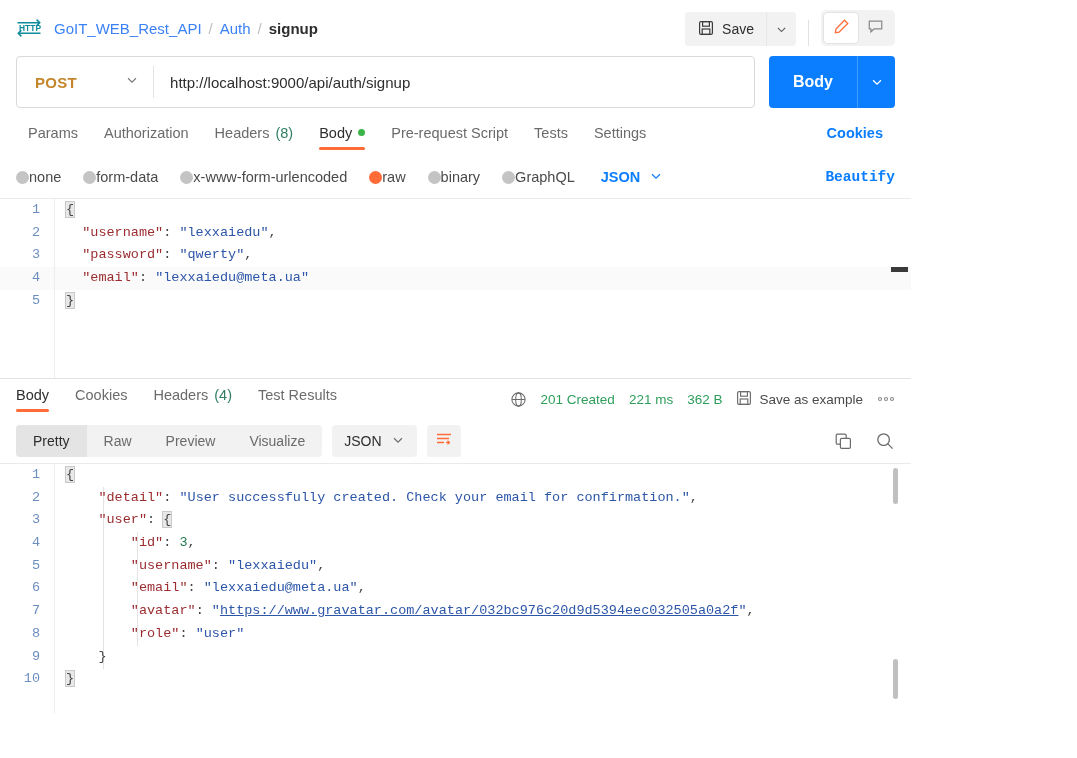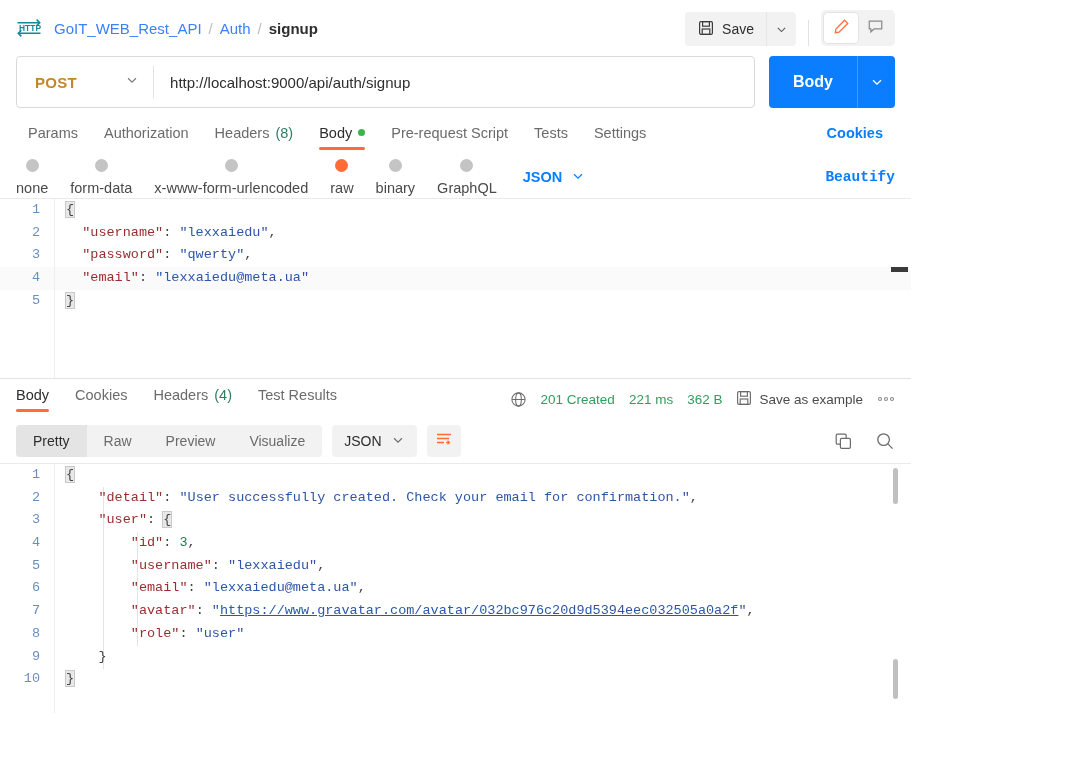--- a/index.html
+++ b/index.html
@@ -44,21 +44,21 @@
   .req-tabs { display:flex; align-items:center; padding:0 28px; height:38px; margin-top:4px; position:relative; }
   .rtab { position:relative; font-size:14.5px; color:#6b6b6b; padding:0 0 9px 0; margin-right:26px; cursor:pointer; display:flex; align-items:center; gap:6px; }
   .rtab.active { color:#2e2e2e; }
   .rtab.active::after { content:""; position:absolute; left:0; right:0; bottom:0; height:2.5px; background:#ff6c37; border-radius:2px; }
   .dot-green { width:7px; height:7px; border-radius:50%; background:#3bb54a; display:inline-block; }
   .count { color:#2e7d64; }
   .cookies-link { margin-left:auto; color:#0b7eff; font-size:14.5px; font-weight:bold; cursor:pointer; padding-bottom:9px; }
 
   
   .body-opts { display:flex; align-items:center; padding:0 16px; height:42px; }
-  .radio { display:flex; align-items:center; gap:8px; margin-right:22px; font-size:14.5px; color:#4a4a4a; cursor:pointer;flex-direction:column; }
+  .radio { display:flex; align-items:center; margin-right:22px; font-size:14.5px; color:#4a4a4a; cursor:pointer; }
   .rbtn { width:13px; height:13px; border-radius:50%; background:#c4c4c4; flex:none; position:relative; }
   .rbtn.sel { background:#ff6c37; }
   .rbtn.sel::after { content:""; position:absolute; left:4px; top:4px; width:5px; height:5px; border-radius:50%; background:#ff6c37; }
   .json-sel { display:flex; align-items:center; gap:9px; color:#0b7eff; font-weight:bold; font-size:14.5px; margin-left:4px; cursor:pointer; }
   .beautify { margin-left:auto; color:#0b7eff; font-weight:bold; font-size:14.5px; cursor:pointer;font-family:Liberation Mono, monospace; }
 
   
   .editor { position:relative; border-top:1px solid #eaeaea; background:#fff; overflow:hidden; }
   .code-row { display:flex; font-family:"Liberation Mono", "DejaVu Sans Mono", monospace; font-size:13.5px; line-height:22.7px; height:22.7px; }
   .ln { width:54px; text-align:right; padding-right:14px; color:#6c8ebf; flex:none; user-select:none; }

